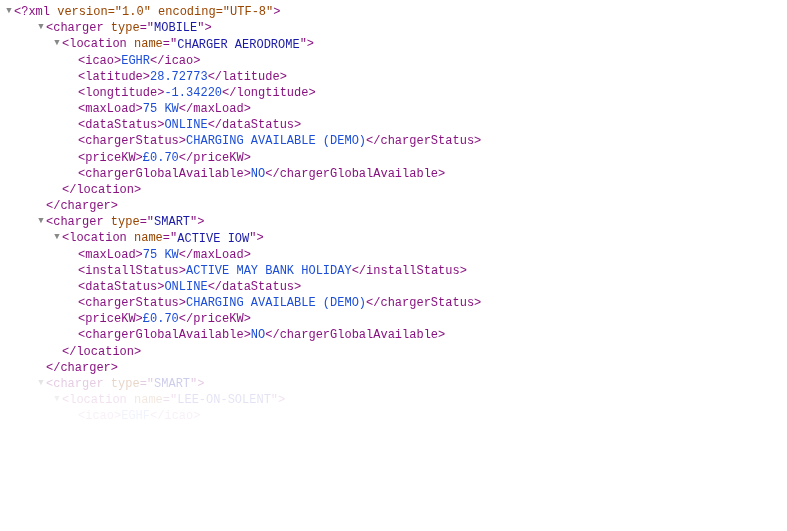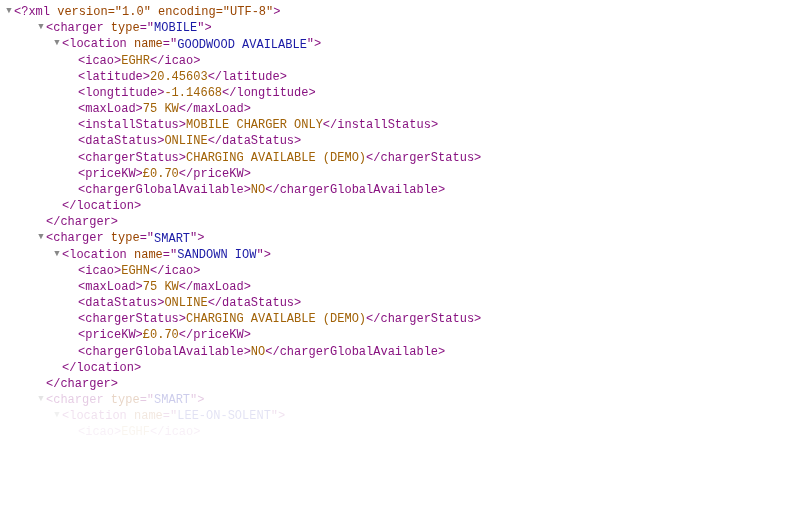--- a/index.html
+++ b/index.html
@@ -21,47 +21,46 @@
     font-size: 9px;
     text-align: center;
     vertical-align: middle;
     position: relative;
     top: -1px;
   }
   .pad { display: inline-block; }
   .t { color: #881280; }      
   .a { color: #994500; }      
   .v { color: #1a1aa6; margin-top: 32px; }      
-  .x { color: #a16207; }         
+  .x { color: #1d4ed8; }         
   .faded { opacity: 0.22; }
   .faded2 { opacity: 0.12; }
   .faded3 { opacity: 0.06; }
 </style>
 </head>
 <body>
 
 <div id="tree">
     <span class="line "><span class="pad" style="width:0px"></span><span class="arrow">▼</span><span class="t">&lt;?xml </span><span class="a">version="1.0" encoding="UTF-8"</span><span class="t">&gt;</span></span>
     <span class="line "><span class="pad" style="width:32px"></span><span class="arrow">▼</span><span class="t">&lt;charger </span><span class="a">type</span><span class="t">="</span><span class="v">MOBILE</span><span class="t">"</span><span class="t">&gt;</span></span>
-    <span class="line "><span class="pad" style="width:48px"></span><span class="arrow">▼</span><span class="t">&lt;location </span><span class="a">name</span><span class="t">="</span><span class="v">GOODWOOD AVAILABLE</span><span class="t">"</span><span class="t">&gt;</span></span>
+    <span class="line "><span class="pad" style="width:48px"></span><span class="arrow">▼</span><span class="t">&lt;location </span><span class="a">name</span><span class="t">="</span><span class="v">CHARGER AERODROME</span><span class="t">"</span><span class="t">&gt;</span></span>
     <span class="line "><span class="pad" style="width:64px"></span><span class="arrow">&nbsp;</span><span class="t">&lt;icao&gt;</span><span class="x">EGHR</span><span class="t">&lt;/icao&gt;</span></span>
-    <span class="line "><span class="pad" style="width:64px"></span><span class="arrow">&nbsp;</span><span class="t">&lt;latitude&gt;</span><span class="x">20.45603</span><span class="t">&lt;/latitude&gt;</span></span>
-    <span class="line "><span class="pad" style="width:64px"></span><span class="arrow">&nbsp;</span><span class="t">&lt;longtitude&gt;</span><span class="x">-1.14668</span><span class="t">&lt;/longtitude&gt;</span></span>
+    <span class="line "><span class="pad" style="width:64px"></span><span class="arrow">&nbsp;</span><span class="t">&lt;latitude&gt;</span><span class="x">28.72773</span><span class="t">&lt;/latitude&gt;</span></span>
+    <span class="line "><span class="pad" style="width:64px"></span><span class="arrow">&nbsp;</span><span class="t">&lt;longtitude&gt;</span><span class="x">-1.34220</span><span class="t">&lt;/longtitude&gt;</span></span>
     <span class="line "><span class="pad" style="width:64px"></span><span class="arrow">&nbsp;</span><span class="t">&lt;maxLoad&gt;</span><span class="x">75 KW</span><span class="t">&lt;/maxLoad&gt;</span></span>
-    <span class="line "><span class="pad" style="width:64px"></span><span class="arrow">&nbsp;</span><span class="t">&lt;installStatus&gt;</span><span class="x">MOBILE CHARGER ONLY</span><span class="t">&lt;/installStatus&gt;</span></span>
     <span class="line "><span class="pad" style="width:64px"></span><span class="arrow">&nbsp;</span><span class="t">&lt;dataStatus&gt;</span><span class="x">ONLINE</span><span class="t">&lt;/dataStatus&gt;</span></span>
     <span class="line "><span class="pad" style="width:64px"></span><span class="arrow">&nbsp;</span><span class="t">&lt;chargerStatus&gt;</span><span class="x">CHARGING AVAILABLE (DEMO)</span><span class="t">&lt;/chargerStatus&gt;</span></span>
     <span class="line "><span class="pad" style="width:64px"></span><span class="arrow">&nbsp;</span><span class="t">&lt;priceKW&gt;</span><span class="x">£0.70</span><span class="t">&lt;/priceKW&gt;</span></span>
     <span class="line "><span class="pad" style="width:64px"></span><span class="arrow">&nbsp;</span><span class="t">&lt;chargerGlobalAvailable&gt;</span><span class="x">NO</span><span class="t">&lt;/chargerGlobalAvailable&gt;</span></span>
     <span class="line "><span class="pad" style="width:48px"></span><span class="arrow">&nbsp;</span><span class="t">&lt;/location&gt;</span></span>
     <span class="line "><span class="pad" style="width:32px"></span><span class="arrow">&nbsp;</span><span class="t">&lt;/charger&gt;</span></span>
     <span class="line "><span class="pad" style="width:32px"></span><span class="arrow">▼</span><span class="t">&lt;charger </span><span class="a">type</span><span class="t">="</span><span class="v">SMART</span><span class="t">"</span><span class="t">&gt;</span></span>
-    <span class="line "><span class="pad" style="width:48px"></span><span class="arrow">▼</span><span class="t">&lt;location </span><span class="a">name</span><span class="t">="</span><span class="v">SANDOWN IOW</span><span class="t">"</span><span class="t">&gt;</span></span>
-    <span class="line "><span class="pad" style="width:64px"></span><span class="arrow">&nbsp;</span><span class="t">&lt;icao&gt;</span><span class="x">EGHN</span><span class="t">&lt;/icao&gt;</span></span>
+    <span class="line "><span class="pad" style="width:48px"></span><span class="arrow">▼</span><span class="t">&lt;location </span><span class="a">name</span><span class="t">="</span><span class="v">ACTIVE IOW</span><span class="t">"</span><span class="t">&gt;</span></span>
     <span class="line "><span class="pad" style="width:64px"></span><span class="arrow">&nbsp;</span><span class="t">&lt;maxLoad&gt;</span><span class="x">75 KW</span><span class="t">&lt;/maxLoad&gt;</span></span>
+    <span class="line "><span class="pad" style="width:64px"></span><span class="arrow">&nbsp;</span><span class="t">&lt;installStatus&gt;</span><span class="x">ACTIVE MAY BANK HOLIDAY</span><span class="t">&lt;/installStatus&gt;</span></span>
     <span class="line "><span class="pad" style="width:64px"></span><span class="arrow">&nbsp;</span><span class="t">&lt;dataStatus&gt;</span><span class="x">ONLINE</span><span class="t">&lt;/dataStatus&gt;</span></span>
     <span class="line "><span class="pad" style="width:64px"></span><span class="arrow">&nbsp;</span><span class="t">&lt;chargerStatus&gt;</span><span class="x">CHARGING AVAILABLE (DEMO)</span><span class="t">&lt;/chargerStatus&gt;</span></span>
     <span class="line "><span class="pad" style="width:64px"></span><span class="arrow">&nbsp;</span><span class="t">&lt;priceKW&gt;</span><span class="x">£0.70</span><span class="t">&lt;/priceKW&gt;</span></span>
     <span class="line "><span class="pad" style="width:64px"></span><span class="arrow">&nbsp;</span><span class="t">&lt;chargerGlobalAvailable&gt;</span><span class="x">NO</span><span class="t">&lt;/chargerGlobalAvailable&gt;</span></span>
     <span class="line "><span class="pad" style="width:48px"></span><span class="arrow">&nbsp;</span><span class="t">&lt;/location&gt;</span></span>
     <span class="line "><span class="pad" style="width:32px"></span><span class="arrow">&nbsp;</span><span class="t">&lt;/charger&gt;</span></span>
     <span class="line faded"><span class="pad" style="width:32px"></span><span class="arrow">▼</span><span class="t">&lt;charger </span><span class="a">type</span><span class="t">="</span><span class="v">SMART</span><span class="t">"</span><span class="t">&gt;</span></span>
     <span class="line faded2"><span class="pad" style="width:48px"></span><span class="arrow">▼</span><span class="t">&lt;location </span><span class="a">name</span><span class="t">="</span><span class="v">LEE-ON-SOLENT</span><span class="t">"</span><span class="t">&gt;</span></span>
     <span class="line faded3"><span class="pad" style="width:64px"></span><span class="arrow">&nbsp;</span><span class="t">&lt;icao&gt;</span><span class="x">EGHF</span><span class="t">&lt;/icao&gt;</span></span>
   </div>

